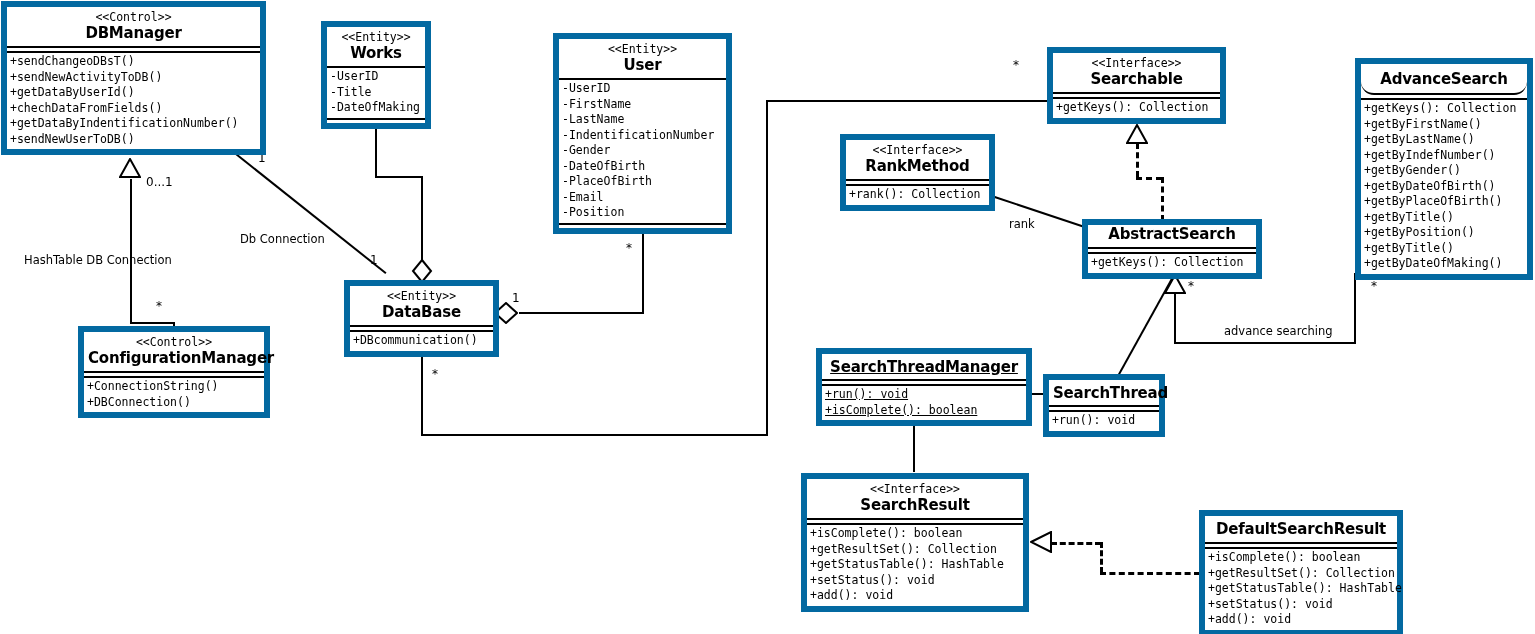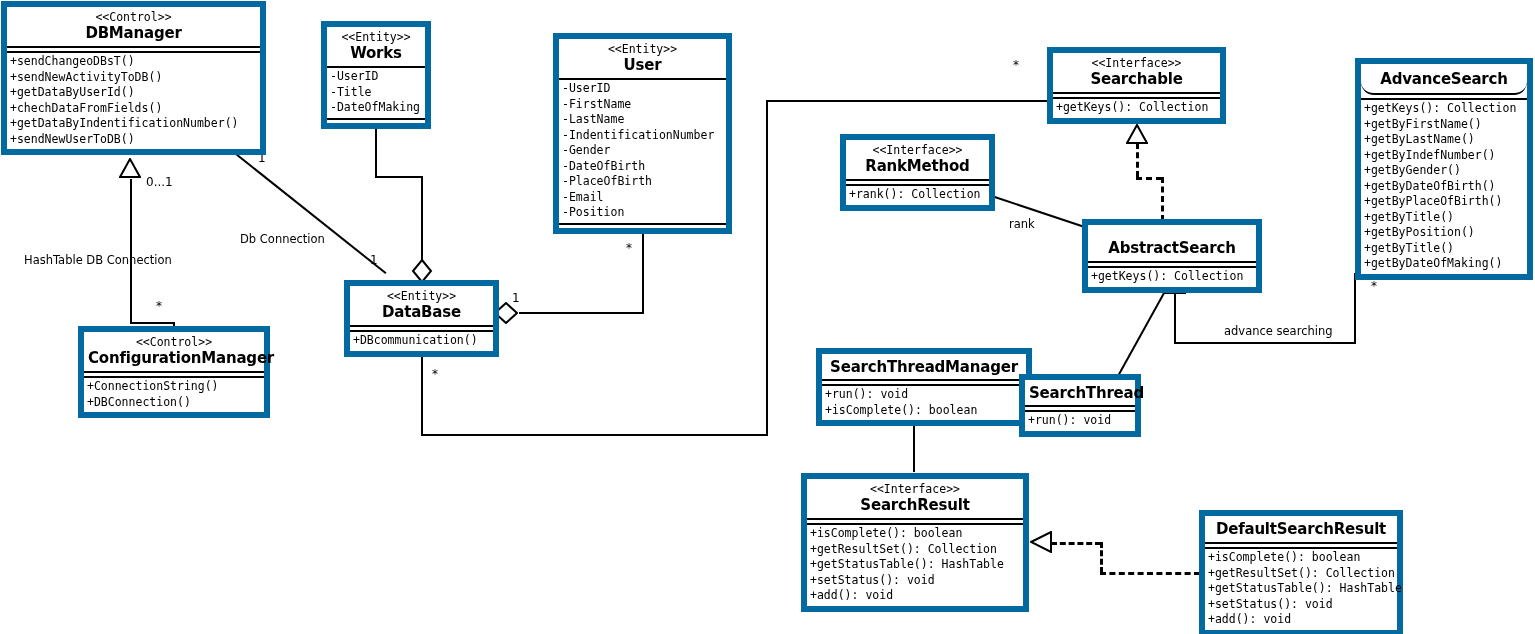--- a/index.html
+++ b/index.html
@@ -210,21 +210,21 @@
       <div class="cname">RankMethod</div>
     </div>
     <div class="emptybar"></div>
     <div class="sep"></div>
     <div class="members">
       <div class="member">+rank(): Collection</div>
     </div>
   </div>
 
   <div class="uml" style="left:1082px;top:219px;width:180px;">
-    <div class="hdr" style="padding-top:14px;padding-bottom:4px;">
+    <div class="hdr" style="padding-top:0;padding-bottom:4px;">
       <div class="cname">AbstractSearch</div>
     </div>
     <div class="emptybar"></div>
     <div class="sep"></div>
     <div class="members">
       <div class="member">+getKeys(): Collection</div>
     </div>
   </div>
 
   <div class="uml" style="left:78px;top:326px;width:192px;">
@@ -245,33 +245,33 @@
       <div class="stereo">&lt;&lt;Entity&gt;&gt;</div>
       <div class="cname">DataBase</div>
     </div>
     <div class="emptybar"></div>
     <div class="sep"></div>
     <div class="members">
       <div class="member">+DBcommunication()</div>
     </div>
   </div>
 
-  <div class="uml" style="left:816px;top:348px;width:216px;">
+  <div class="uml" style="left:816px;top:348px;width:216px;text-decoration:underline;">
     <div class="hdr" style="padding-top:4px;padding-bottom:3px;">
       <div class="cname">SearchThreadManager</div>
     </div>
     <div class="emptybar"></div>
     <div class="sep"></div>
     <div class="members">
       <div class="member">+run(): void</div>
       <div class="member">+isComplete(): boolean</div>
     </div>
   </div>
 
-  <div class="uml" style="left:1019px;top:374px;width:122px;">
+  <div class="uml" style="left:1043px;top:374px;width:122px;">
     <div class="hdr" style="padding-top:4px;padding-bottom:3px;">
       <div class="cname">SearchThread</div>
     </div>
     <div class="emptybar"></div>
     <div class="sep"></div>
     <div class="members">
       <div class="member">+run(): void</div>
     </div>
   </div>
 

